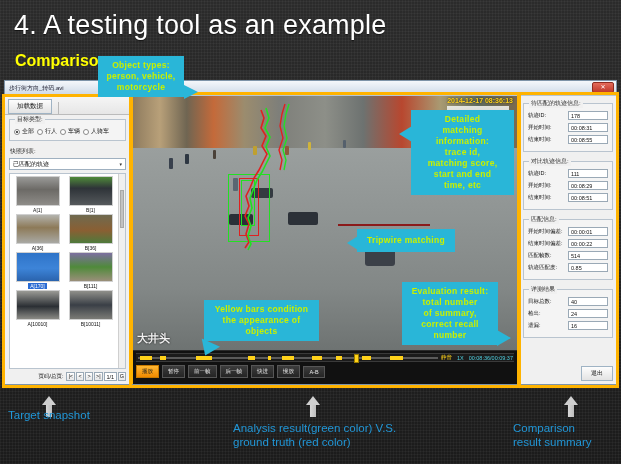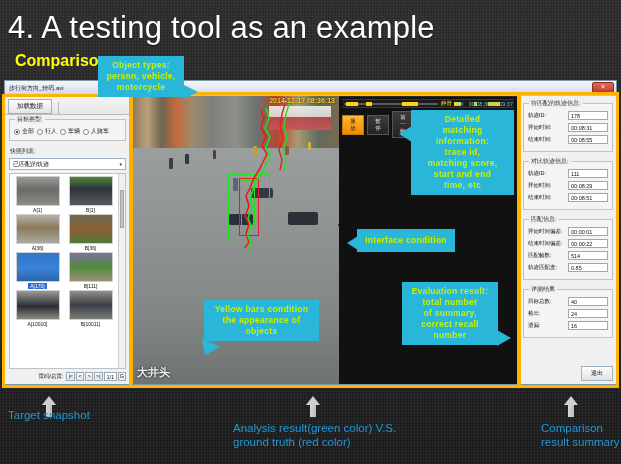--- a/index.html
+++ b/index.html
@@ -8,22 +8,22 @@
     font-family: "Liberation Sans", sans-serif;
     background:
       repeating-linear-gradient(0deg, rgba(255,255,255,0.035) 0px, rgba(255,255,255,0.035) 1px, transparent 1px, transparent 3px),
       repeating-linear-gradient(90deg, rgba(255,255,255,0.035) 0px, rgba(255,255,255,0.035) 1px, transparent 1px, transparent 3px),
       linear-gradient(180deg, #2b2b2b 0%, #222222 60%, #1b1b1b 100%);
     position: relative;
   }
 
   
   #slide-title {
-    position: absolute; left: 8px; top: 10px;
-    color: #ffffff; font-size: 31px; letter-spacing: .2px;
+    position: absolute; left: 14px; top: 10px;
+    color: #ffffff; font-size: 27px; letter-spacing: .2px;
     white-space: nowrap; text-shadow: 0 1px 1px rgba(0,0,0,.6);
   }
   #interface-label {
     position: absolute; left: 15px; top: 52px;
     color: #ffff00; font-size: 16px; font-weight: 600;
   }
 
   
   .callout {
     position: absolute;
@@ -150,21 +150,21 @@
   }
   .pg-box {
     border: 1px solid #9aa9b6; background: #fff; width: 13px; height: 9px;
     line-height: 8px; text-align: center; font-size: 5.5px;
   }
   #pager-label { margin-right: 2px; }
 
   
   #center-panel {
     flex: 1; background: #000; position: relative; min-width: 0;
-    display: flex; flex-direction: row;
+    display: flex; flex-direction: column;
     border-left: 2px solid #ffb300; border-right: 2px solid #ffb300; justify-content: flex-end;
   }
   #video-stage {
     flex: 1; position: relative; overflow: hidden;
     background:
       linear-gradient(180deg,#6e7272 0%, #8a8d8c 18%, #9aa0a0 45%, #8c9190 70%, #7c8180 100%);
   }
   
   .scene-shops {
     position: absolute; left: 0; top: 0; width: 100%; height: 52px;
@@ -571,21 +571,21 @@
 
 <div class="callout" id="callout-matching" style="left: 411px; top: 110px; width: 103px; white-space: pre-line;">Detailed
 matching
 information:
 trace id,
 matching score,
 start and end
 time, etc</div>
 <div class="tail" style="position:absolute;left:399px;top:126px;width:0;height:0;border-top:8px solid transparent;border-bottom:8px solid transparent;border-right:13px solid #29b6d8;z-index:41;"></div>
 
-<div class="callout" id="callout-tripwire" style="left: 357px; top: 229px; width: 98px; padding-top: 6px; padding-bottom: 6px; white-space: pre-line;">Interface condition</div>
+<div class="callout" id="callout-tripwire" style="left: 357px; top: 229px; width: 98px; padding-top: 6px; padding-bottom: 6px; white-space: pre-line;">Tripwire matching</div>
 <div class="tail" style="position:absolute;left:347px;top:236px;width:0;height:0;border-top:7px solid transparent;border-bottom:7px solid transparent;border-right:11px solid #29b6d8;z-index:41;"></div>
 
 <div class="callout" id="callout-yellowbars" style="left: 204px; top: 300px; width: 115px; white-space: pre-line;">Yellow bars condition
 the appearance of
 objects</div>
 <div class="tail" style="position:absolute;left:198px;top:342px;width:0;height:0;border-left:10px solid transparent;border-right:10px solid transparent;border-top:14px solid #29b6d8;z-index:41;transform:rotate(24deg);"></div>
 
 <div class="callout" id="callout-eval" style="left: 402px; top: 282px; width: 96px; white-space: pre-line;">Evaluation result:
 total number
 of summary,
@@ -603,14 +603,14 @@
   <div class="stem"></div>
     <div class="head"></div>
 </div>
 <div class="legend" id="legend-center" style="left:233px; top:421px; white-space:pre-line;">Analysis result(green color) V.S.
 ground truth (red color)</div>
 
 <div class="arrow-up" style="left:564px; top:396px;">
   <div class="stem"></div>
     <div class="head"></div>
 </div>
-<div class="legend" id="legend-right" style="left:513px; top:421px; white-space:pre-line;margin-left:28px;">Comparison
+<div class="legend" id="legend-right" style="left:513px; top:421px; white-space:pre-line;">Comparison
 result summary</div>
 
 </body></html>

